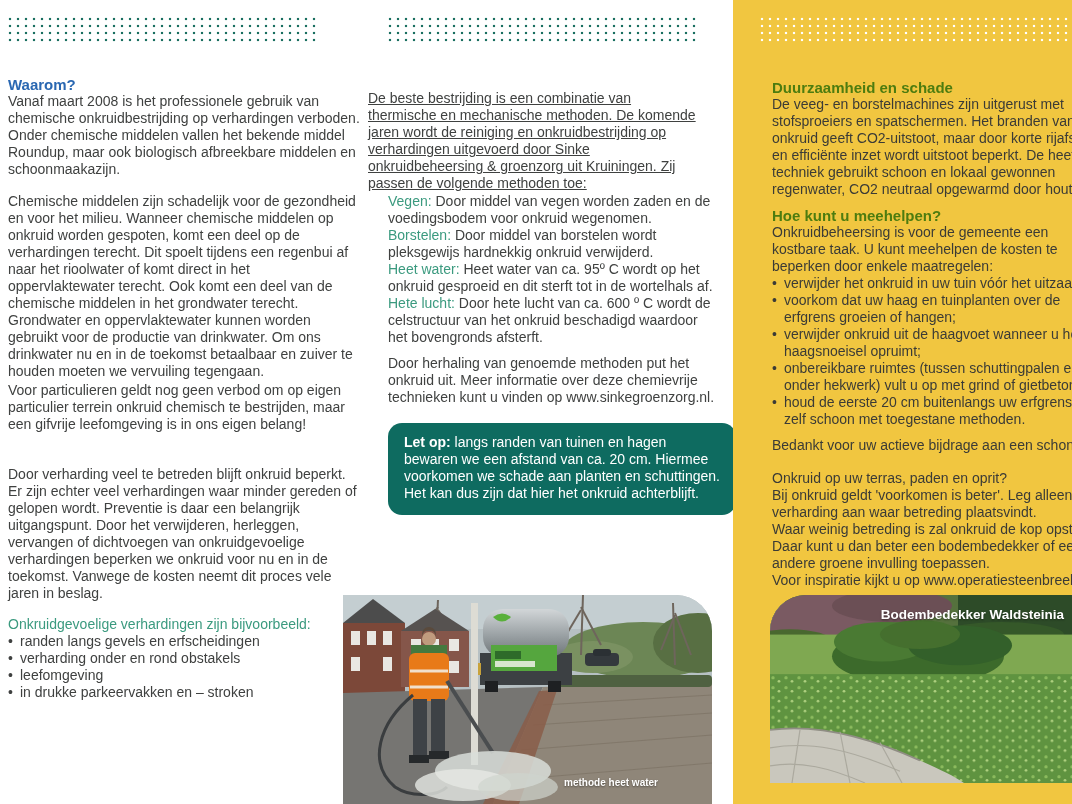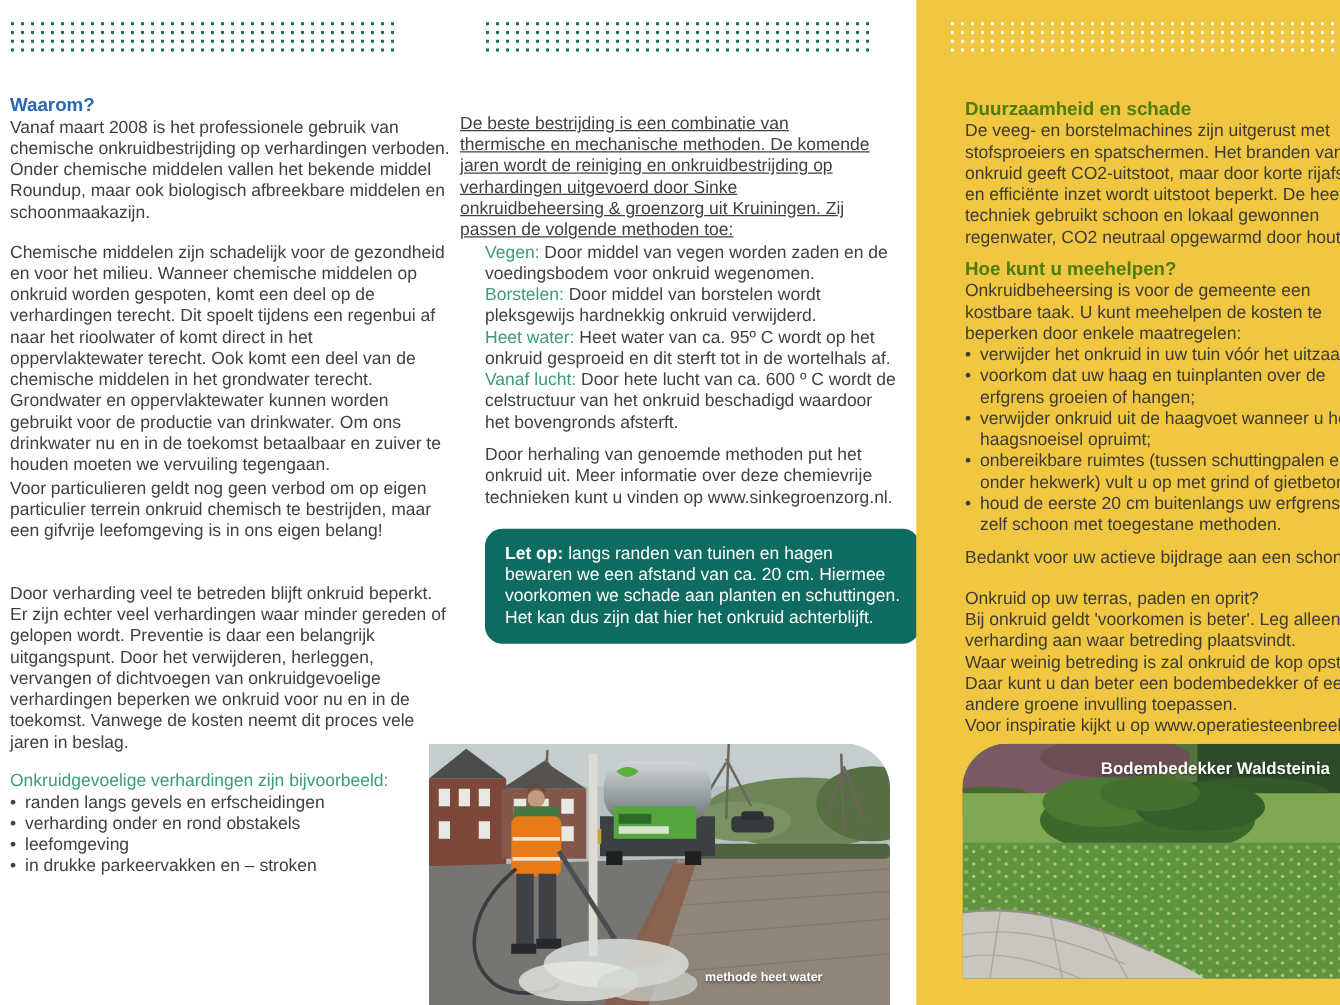--- a/index.html
+++ b/index.html
@@ -70,21 +70,21 @@
 
   <div class="abs body-txt" style="left:368px; top:90px; width:330px;text-decoration:underline;">De beste bestrijding is een combinatie van thermische en mechanische methoden. De komende jaren wordt de reiniging en onkruidbestrijding op verhardingen uitgevoerd door Sinke onkruidbeheersing &amp; groenzorg uit Kruiningen. Zij passen de volgende methoden toe:</div>
 
   <div class="abs body-txt" style="left:388px; top:193px; width:330px;">
     <span class="teal-txt">Vegen:</span><span> Door middel van vegen worden zaden en de voedingsbodem voor onkruid wegenomen.</span>
     <br>
     <span class="teal-txt">Borstelen:</span><span> Door middel van borstelen wordt pleksgewijs hardnekkig onkruid verwijderd.</span>
     <br>
     <span class="teal-txt">Heet water:</span><span>  Heet water van ca. 95º C wordt op het onkruid gesproeid en dit sterft  tot in de wortelhals af.</span>
     <br>
-    <span class="teal-txt">Vanaf lucht:</span><span> Door hete lucht van ca. 600 º C wordt de celstructuur van het onkruid beschadigd waardoor het bovengronds afsterft.</span>
+    <span class="teal-txt">Hete lucht:</span><span> Door hete lucht van ca. 600 º C wordt de celstructuur van het onkruid beschadigd waardoor het bovengronds afsterft.</span>
   </div>
 
   <div class="abs body-txt" style="left:388px; top:355px; width:330px;">Door herhaling van genoemde methoden put het onkruid uit. Meer informatie over deze chemievrije technieken kunt u vinden op www.sinkegroenzorg.nl.</div>
 
   <div class="abs callout">
     <b>Let op:</b><span> langs randen van tuinen en hagen bewaren we een afstand van ca. 20 cm. Hiermee voorkomen we schade aan planten en schuttingen. Het kan dus zijn dat hier het onkruid achterblijft.</span>
   </div>
 
   <div class="abs photo photo-mid">
     <svg viewBox="0 0 369 209" preserveAspectRatio="none">

